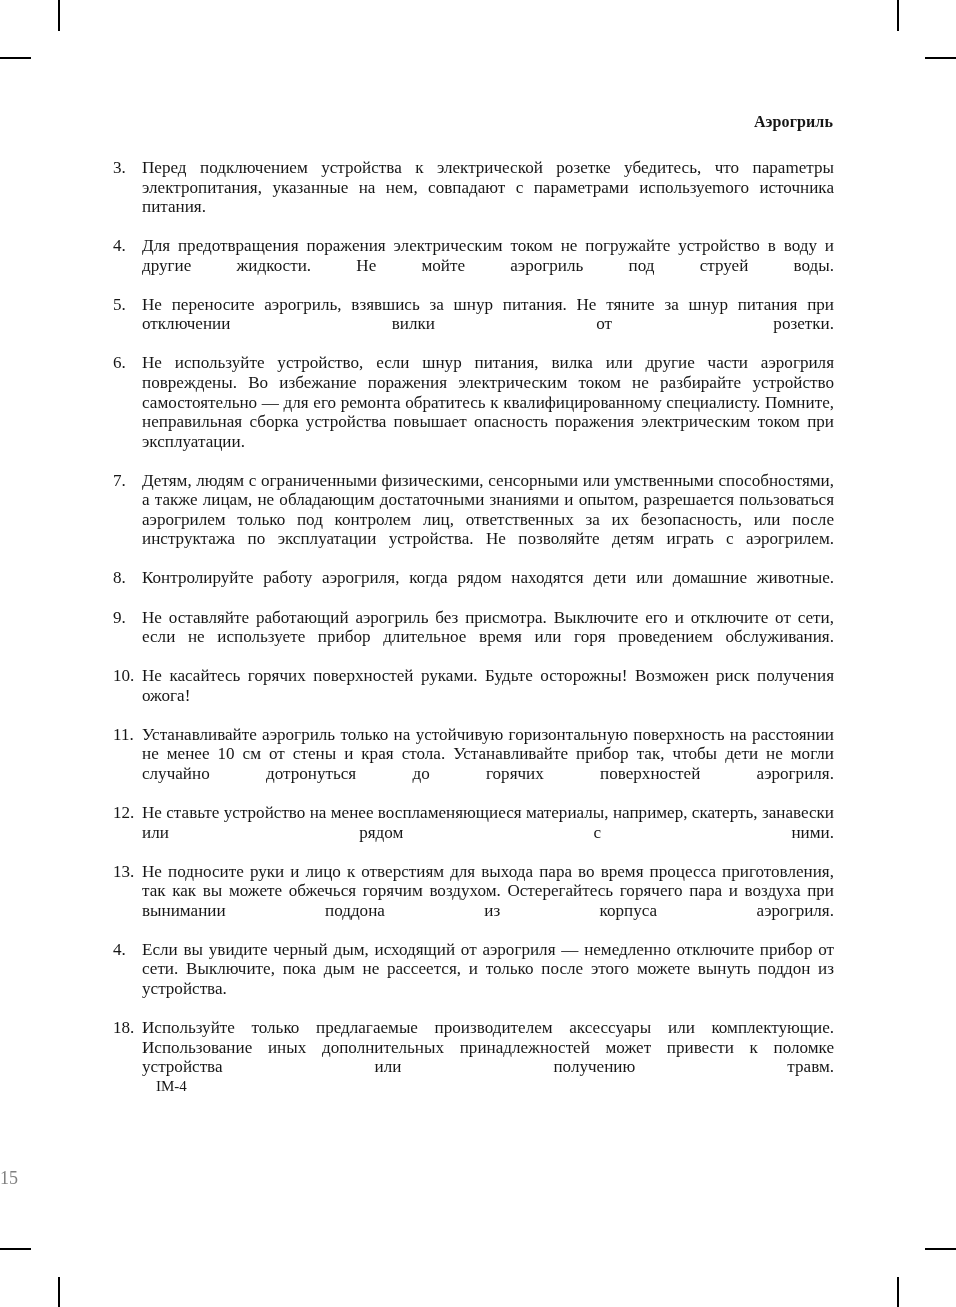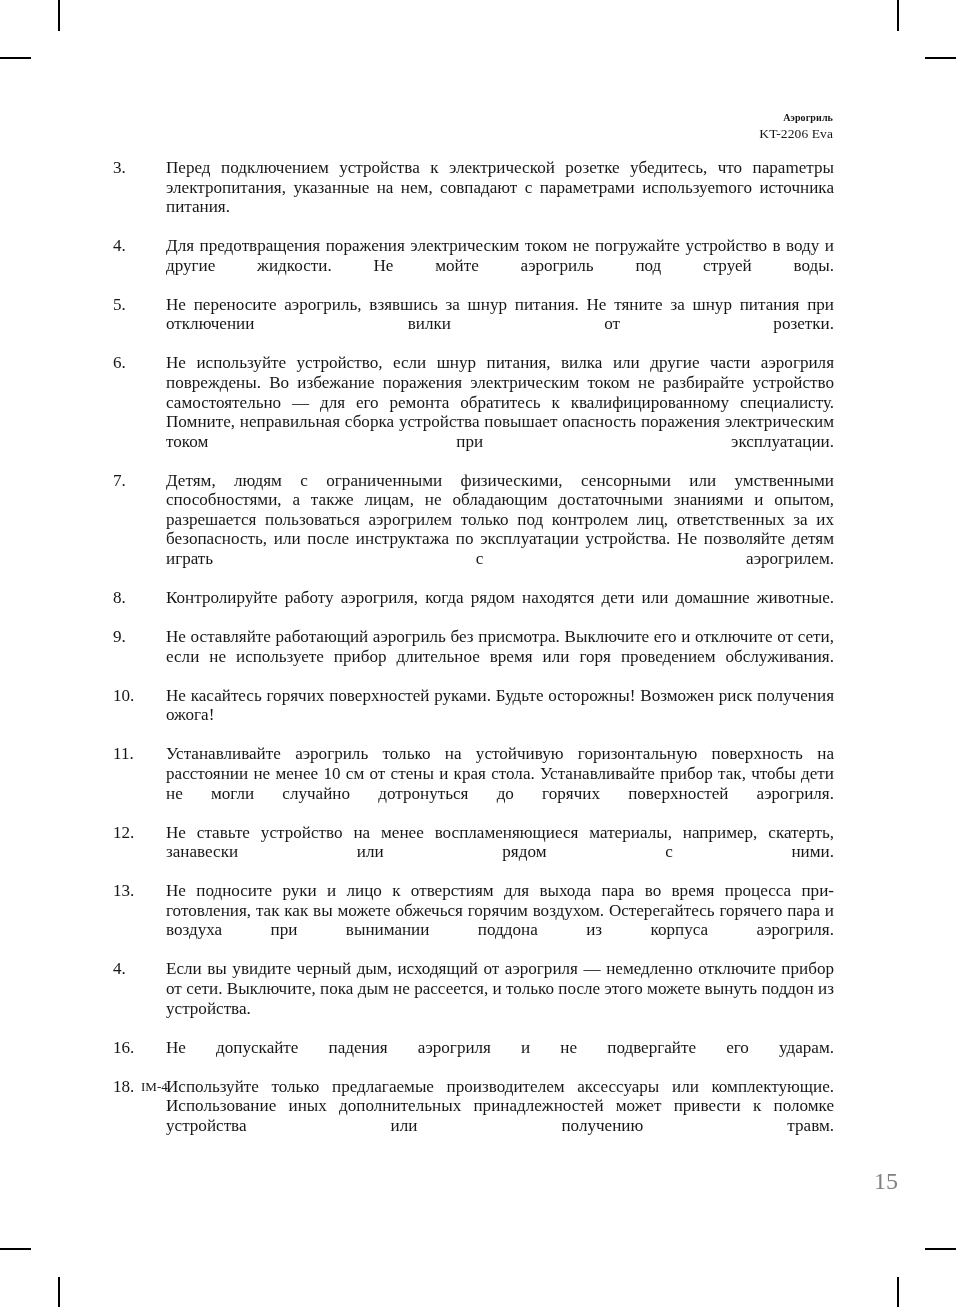--- a/index.html
+++ b/index.html
@@ -40,21 +40,21 @@
   
   .running-head {
     position: absolute;
     left: 113px;
     top: 112px;
     width: 720px;
     text-align: right;
     line-height: 1.27;
   }
   .running-head .product {
-    font-size: 10px;
+    font-size: 16px;
     font-weight: bold;
     letter-spacing: 0.1px;
   }
   .running-head .model {
     font-size: 13.5px;
     font-weight: normal;
     letter-spacing: 0.1px;
   }
 
   
@@ -87,67 +87,64 @@
     left: 0;
     top: 0;
     width: 26px;
     text-align: left;
     font-size: 17.1px;
     line-height: 19.55px;
   }
 
   li.safety-item > .txt {
     display: block;
-    margin-left: 24px;
   }
 
   
   li.safety-item > .txt::after {
     content: "";
     display: inline-block;
     width: 100%;
   }
 
   
   .im-code {
     position: absolute;
-    left: 141px;
+    left: 156px;
     top: 1077px;
-    font-size: 13px;
+    font-size: 15px;
     line-height: 19.55px;
   }
 
   .folio {
     position: absolute;
     left: 0;
     top: 1168px;
     width: 862px;
-    text-align: right;
-    font-size: 24px;
+    text-align: left;
+    font-size: 18px;
     color: #808080;
-    margin-left: 36px;
   }
 </style>
 </head>
 <body>
 
 <div class="page" style="background: rgb(255, 255, 255); color: rgb(22, 22, 22);">
 
   <div class="crop v crop-tl-v"></div>
   <div class="crop h crop-tl-h"></div>
   <div class="crop v crop-tr-v"></div>
   <div class="crop h crop-tr-h"></div>
   <div class="crop h crop-bl-h"></div>
   <div class="crop v crop-bl-v"></div>
   <div class="crop h crop-br-h"></div>
   <div class="crop v crop-br-v"></div>
 
   <div class="running-head">
     <div class="product">Аэрогриль</div>
-    <div class="model">KT-2206 Eva</div>
   </div>
 
   <div class="body-block">
     <ol class="safety-list" id="safety-list">
         <li class="safety-item">
           <span class="num">3.</span>
           <span class="txt">Перед подключением устройства к электрической розетке убедитесь, что пара­mетры электропитания, указанные на нем, совпадают с параметрами используе­mого источника питания.</span>
         </li>
         <li class="safety-item">
           <span class="num">4.</span>
@@ -187,24 +184,20 @@
         </li>
         <li class="safety-item">
           <span class="num">13.</span>
           <span class="txt">Не подносите руки и лицо к отверстиям для выхода пара во время процесса при­готовления, так как вы можете обжечься горячим воздухом. Остерегайтесь горя­чего пара и воздуха при вынимании поддона из корпуса аэрогриля.</span>
         </li>
         <li class="safety-item">
           <span class="num">4.</span>
           <span class="txt">Если вы увидите черный дым, исходящий от аэрогриля — немедленно отклю­чите прибор от сети. Выключите, пока дым не рассеется, и только после этого можете вынуть поддон из устройства.</span>
         </li>
         <li class="safety-item">
-          <span class="num">16.</span>
-          <span class="txt">Не допускайте падения аэрогриля и не подвергайте его ударам.</span>
-        </li>
-        <li class="safety-item">
           <span class="num">18.</span>
           <span class="txt">Используйте только предлагаемые производителем аксессуары или комплектую­щие. Использование иных дополнительных принадлежностей может привести к поломке устройства или получению травм.</span>
         </li>
       </ol>
   </div>
 
   <div class="im-code">IM-4</div>
   <div class="folio" style="color: rgb(128, 128, 128);">15</div>
 
 </div>

